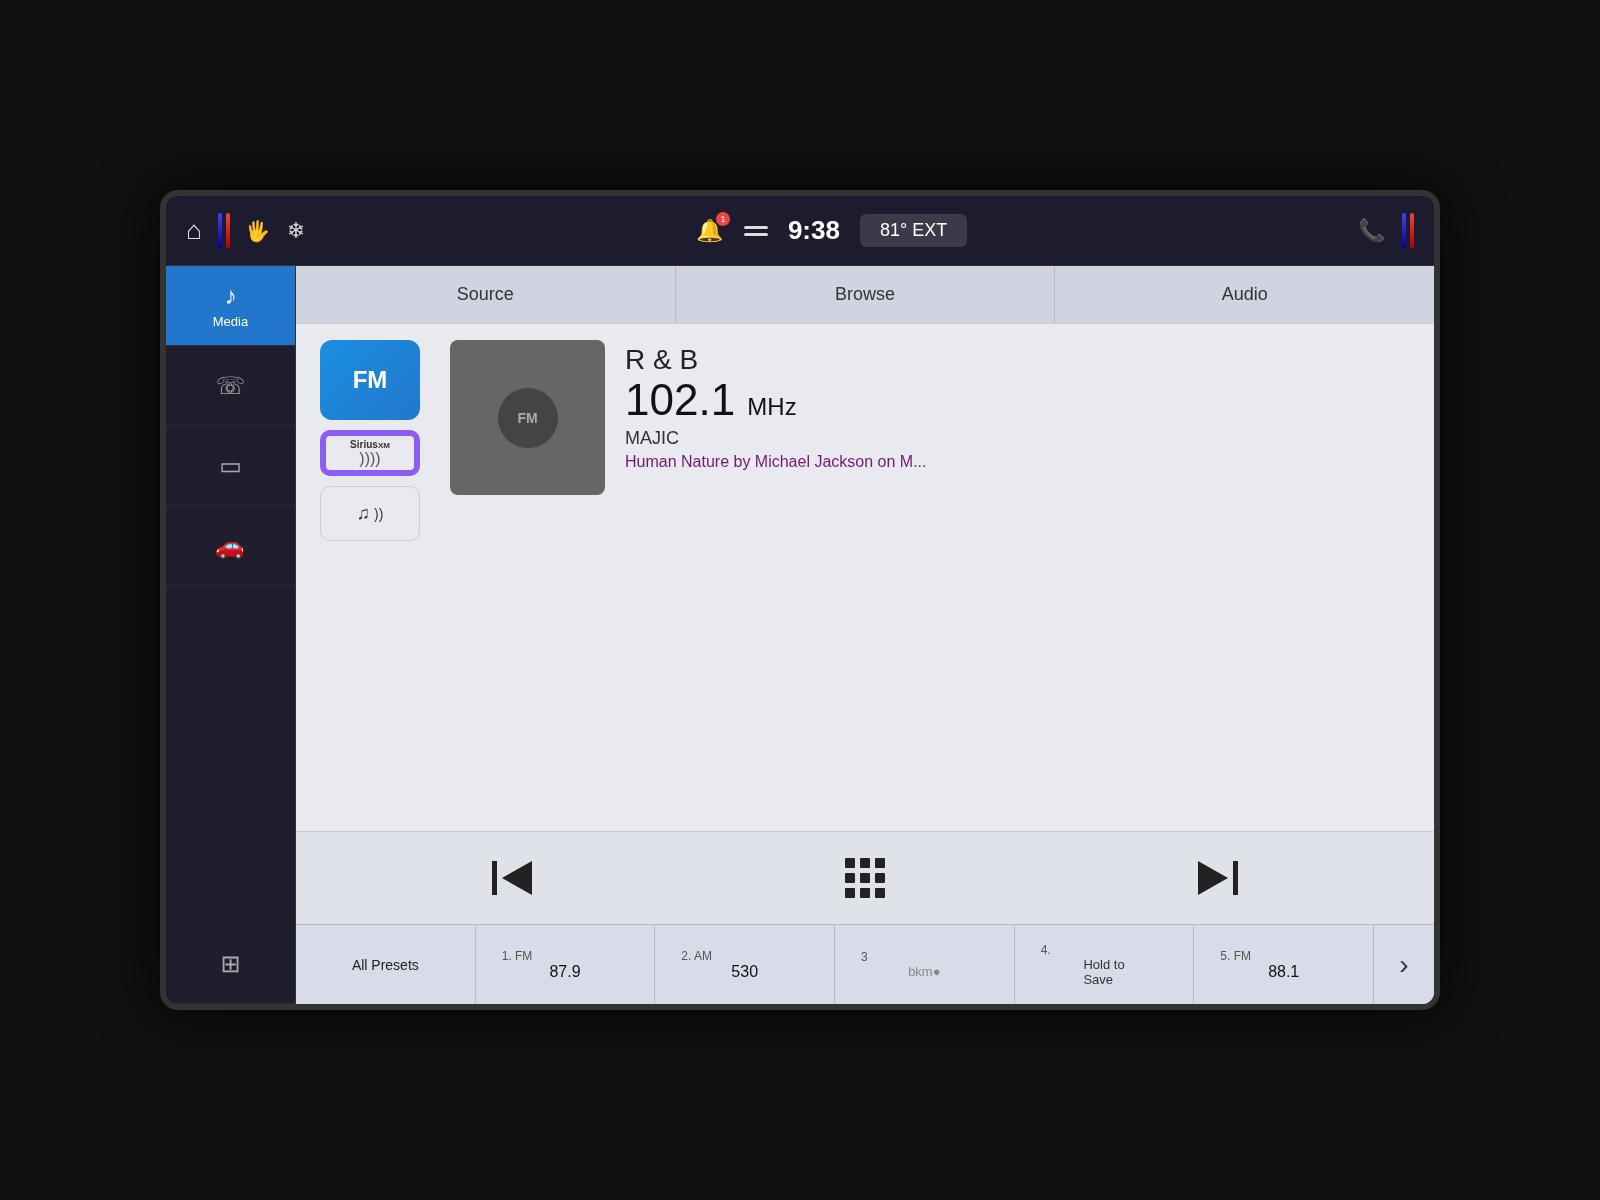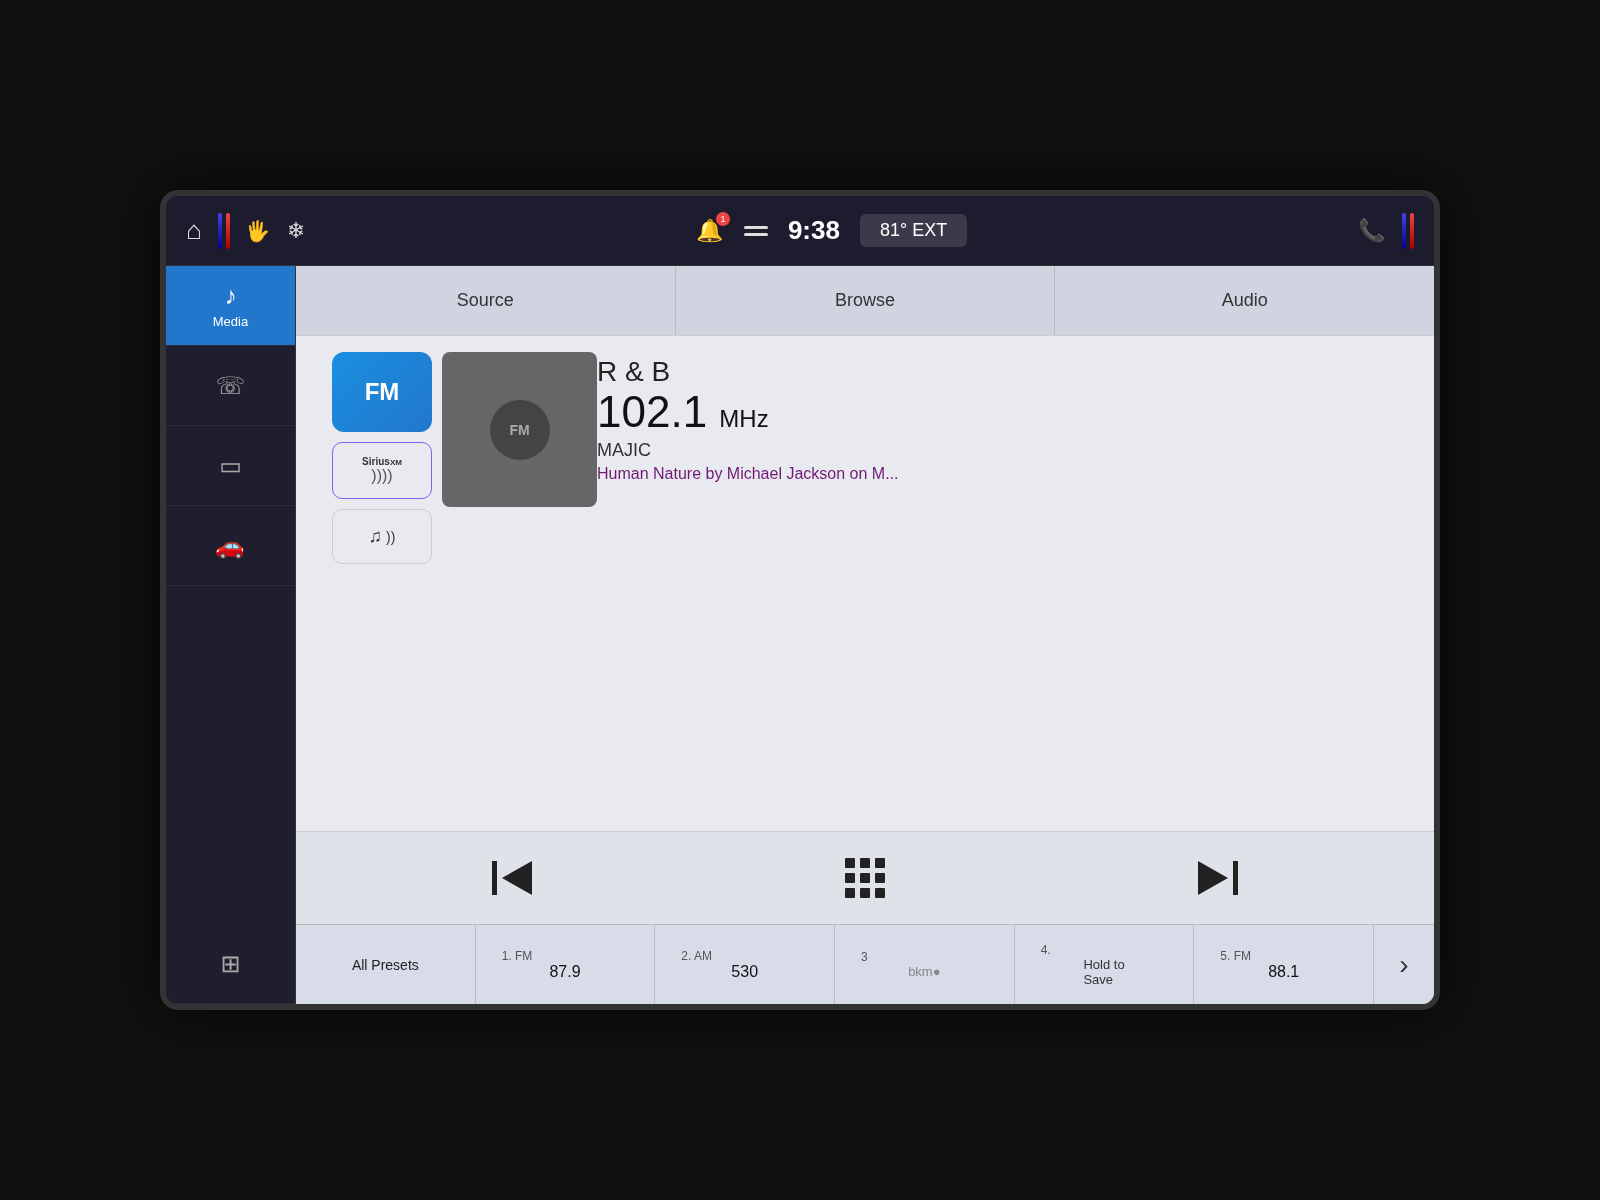--- a/index.html
+++ b/index.html
@@ -137,21 +137,21 @@
     .content-panel {
       flex: 1;
       display: flex;
       flex-direction: column;
       background: #e8eaf0;
     }
 
     
     .tabs {
       display: flex;
-      height: 70px;
+      height: 58px;
       border-bottom: 1px solid #ccc;
       background: #bef264;
       flex-shrink: 0;
     }
     .tab {
       display: flex;
       align-items: center;
       justify-content: center;
       flex: 1;
       cursor: pointer;
@@ -185,24 +185,24 @@
       display: flex;
       align-items: center;
       justify-content: center;
       color: #fff;
       font-size: 24px;
       font-weight: bold;
       cursor: pointer;
     }
     .siriusxm-button {
       background: #e8eaf0;
-      border: 1px solid #8b5cf6;
+      border: 6px solid #8b5cf6;
       border-radius: 10px;
       width: 100px;
-      height: 57px;
+      height: 46px;
       display: flex;
       align-items: center;
       justify-content: center;
       cursor: pointer;
       padding: 8px;
     }
     .bluetooth-audio {
       background: #e8eaf0;
       border: 1px solid #ccc;
       border-radius: 10px;
@@ -386,21 +386,22 @@
       height: 14px;
       border-radius: 50%;
       display: flex;
       align-items: center;
       justify-content: center;
     }
 
     .playing-top {
       display: flex;
       flex: 1;
-      padding: 16px 36px 8px;
+      padding: 16px 24px 8px;
+      gap: 20px;
     }
   </style>
 </head>
 <body>
 
 <div class="screen-outer">
 
   <div class="top-bar">
     <div class="top-bar-left">
       <div class="top-icon home-icon">⌂</div>

